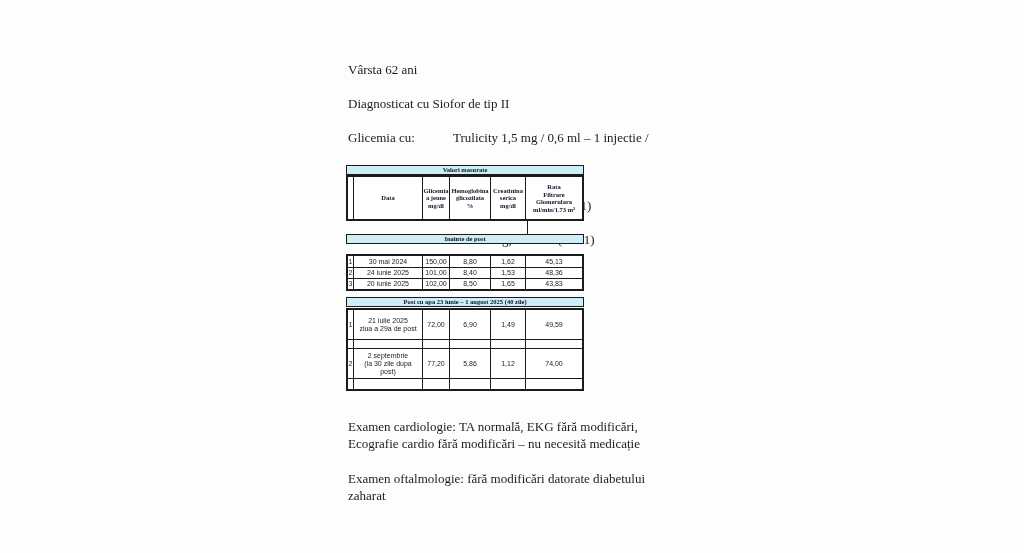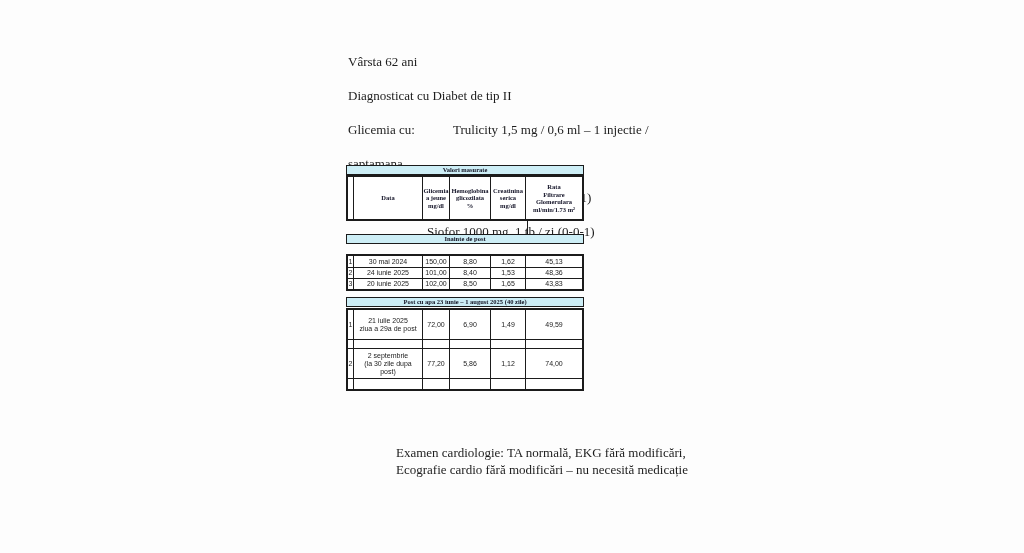--- a/index.html
+++ b/index.html
@@ -3,25 +3,25 @@
 <meta charset="utf-8">
 <style>
   * { margin:0; padding:0; box-sizing:border-box; }
   html,body { width:1024px; height:553px; background:#fdfdfd; overflow:hidden;
               font-family:"Liberation Serif", serif; color:#1e1e1e; }
   #page { position:relative; width:1024px; height:553px; background:#fdfdfd; }
 
   
   .textblock { position:absolute; left:348px; font-size:13px; line-height:17px;
                white-space:pre-line; color:#1c1c1c; }
-  #intro { top:36px; }
+  #intro { top:44px; }
   .iline { height:17px; white-space:nowrap; }
   .treat-label { display:inline-block; width:105px; }
   .indented { padding-left:79px; }
-  #outro-cardio { top:444px;margin-left:48px; }
+  #outro-cardio { top:418px; }
   #outro-oftalmo { top:470px; }
 
   
   #valtable { position:absolute; left:346px; top:165px; width:238px; height:226px; }
   .band { position:absolute; left:0; width:238px; height:10px;
           border:1px solid #1b1b1b; background:#cdeef6;
           display:flex; align-items:center; justify-content:center;
           font-size:6.5px; line-height:8px; font-weight:bold; color:#101020;
           font-family:"Liberation Serif", serif; }
   .block { position:absolute; left:0; width:238px; border:2px solid #1b1b1b; background:#fff; }
@@ -48,21 +48,21 @@
   .row-tall2 { height:30px; }
   .row-thin2 { height:11px; }
 </style>
 </head>
 <body>
 
 <div id="page">
 
   <div id="intro" class="textblock">
     <div class="iline">Vârsta 62 ani</div>
-    <div class="iline">Diagnosticat cu Diabet de tip II</div>
+    <div class="iline">Diagnosticat cu Siofor de tip II</div>
     <div class="iline"><span class="treat-label">Glicemia cu:</span><span>Trulicity 1,5 mg / 0,6 ml – 1 injectie /</span></div>
     <div class="iline">saptamana</div>
     <div class="iline indented">Diaprel 60 mg , 2 tb / zi (1-0-1)</div>
     <div class="iline indented">Siofor 1000 mg, 1 tb / zi (0-0-1)</div>
   </div>
 
   <div id="valtable">
 
     <div id="band-title" class="band">Valori masurate</div>
 
@@ -154,14 +154,16 @@
           <div class="c dcell"></div>
           <div class="c dcell"></div>
           <div class="c dcell"></div>
       </div>
     </div>
 
   </div>
 
   <div id="outro-cardio" class="textblock">Examen cardiologie: TA normală, EKG fără modificări,
 Ecografie cardio fără modificări – nu necesită medicație</div>
+  <div id="outro-oftalmo" class="textblock">Examen oftalmologie: fără modificări datorate diabetului
+zaharat</div>
 
 </div>
 
 </body></html>

